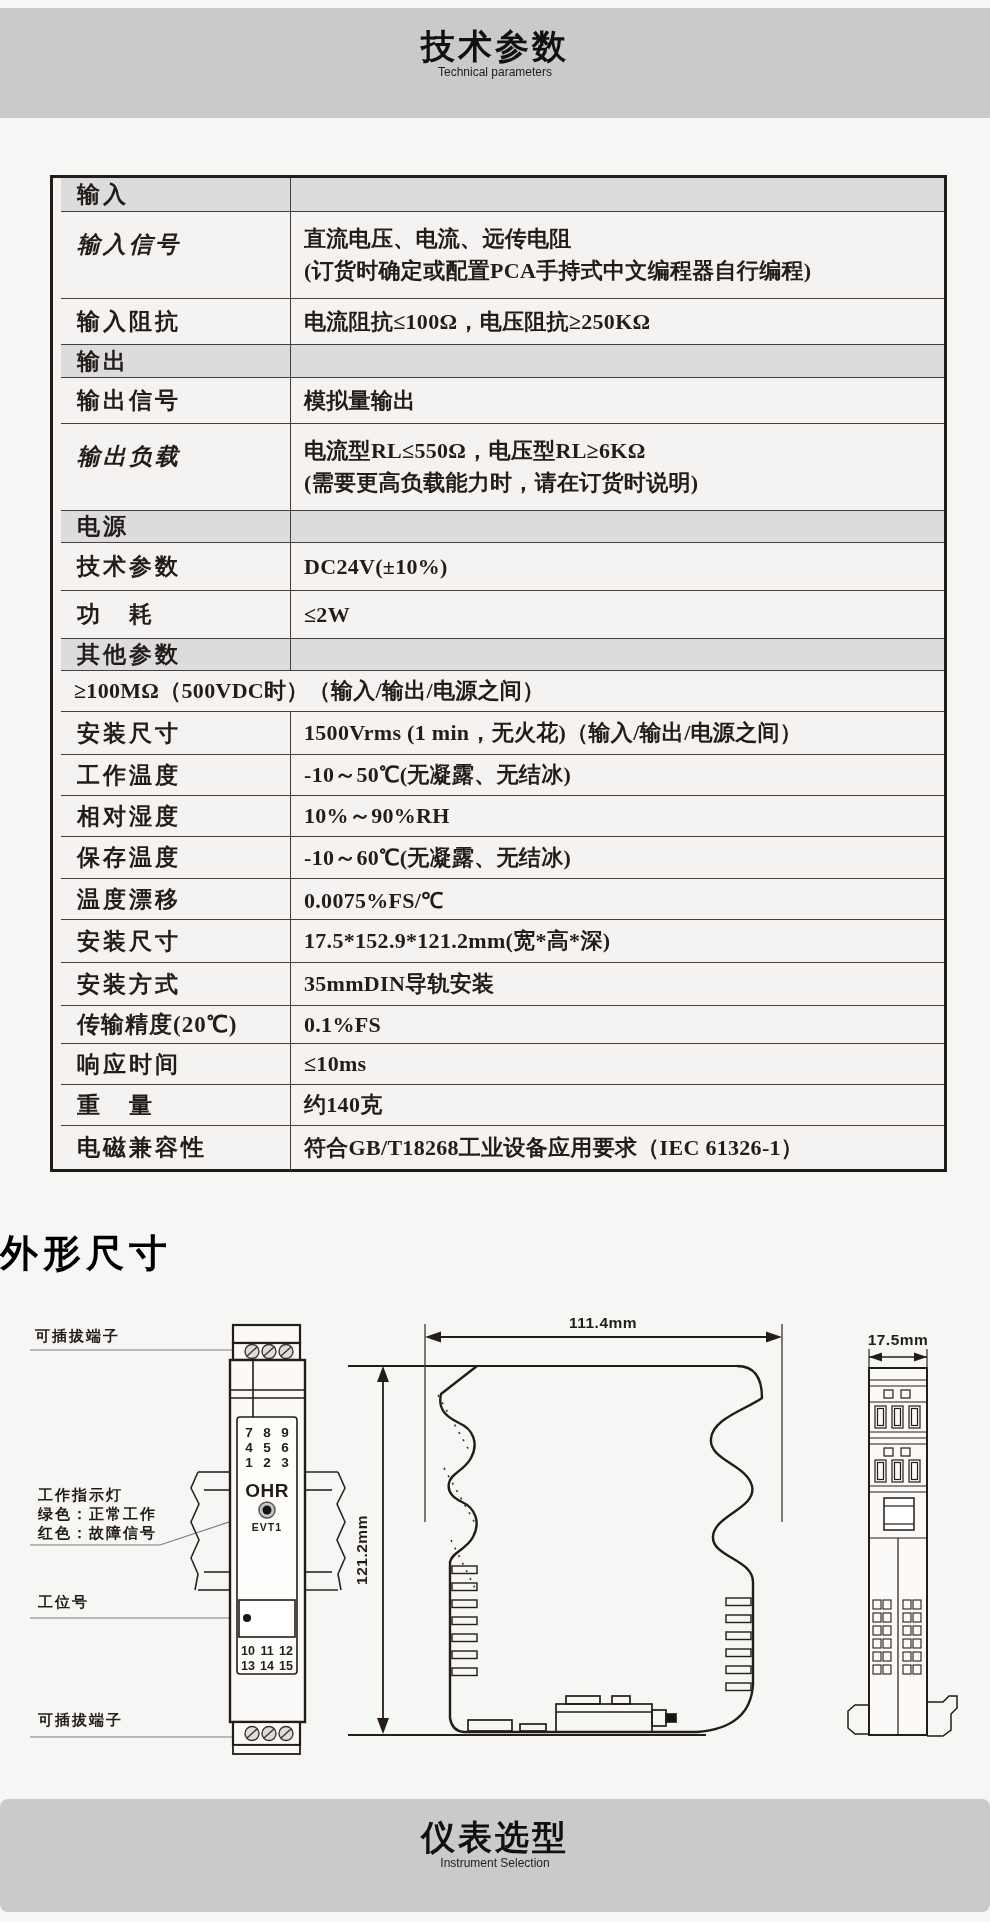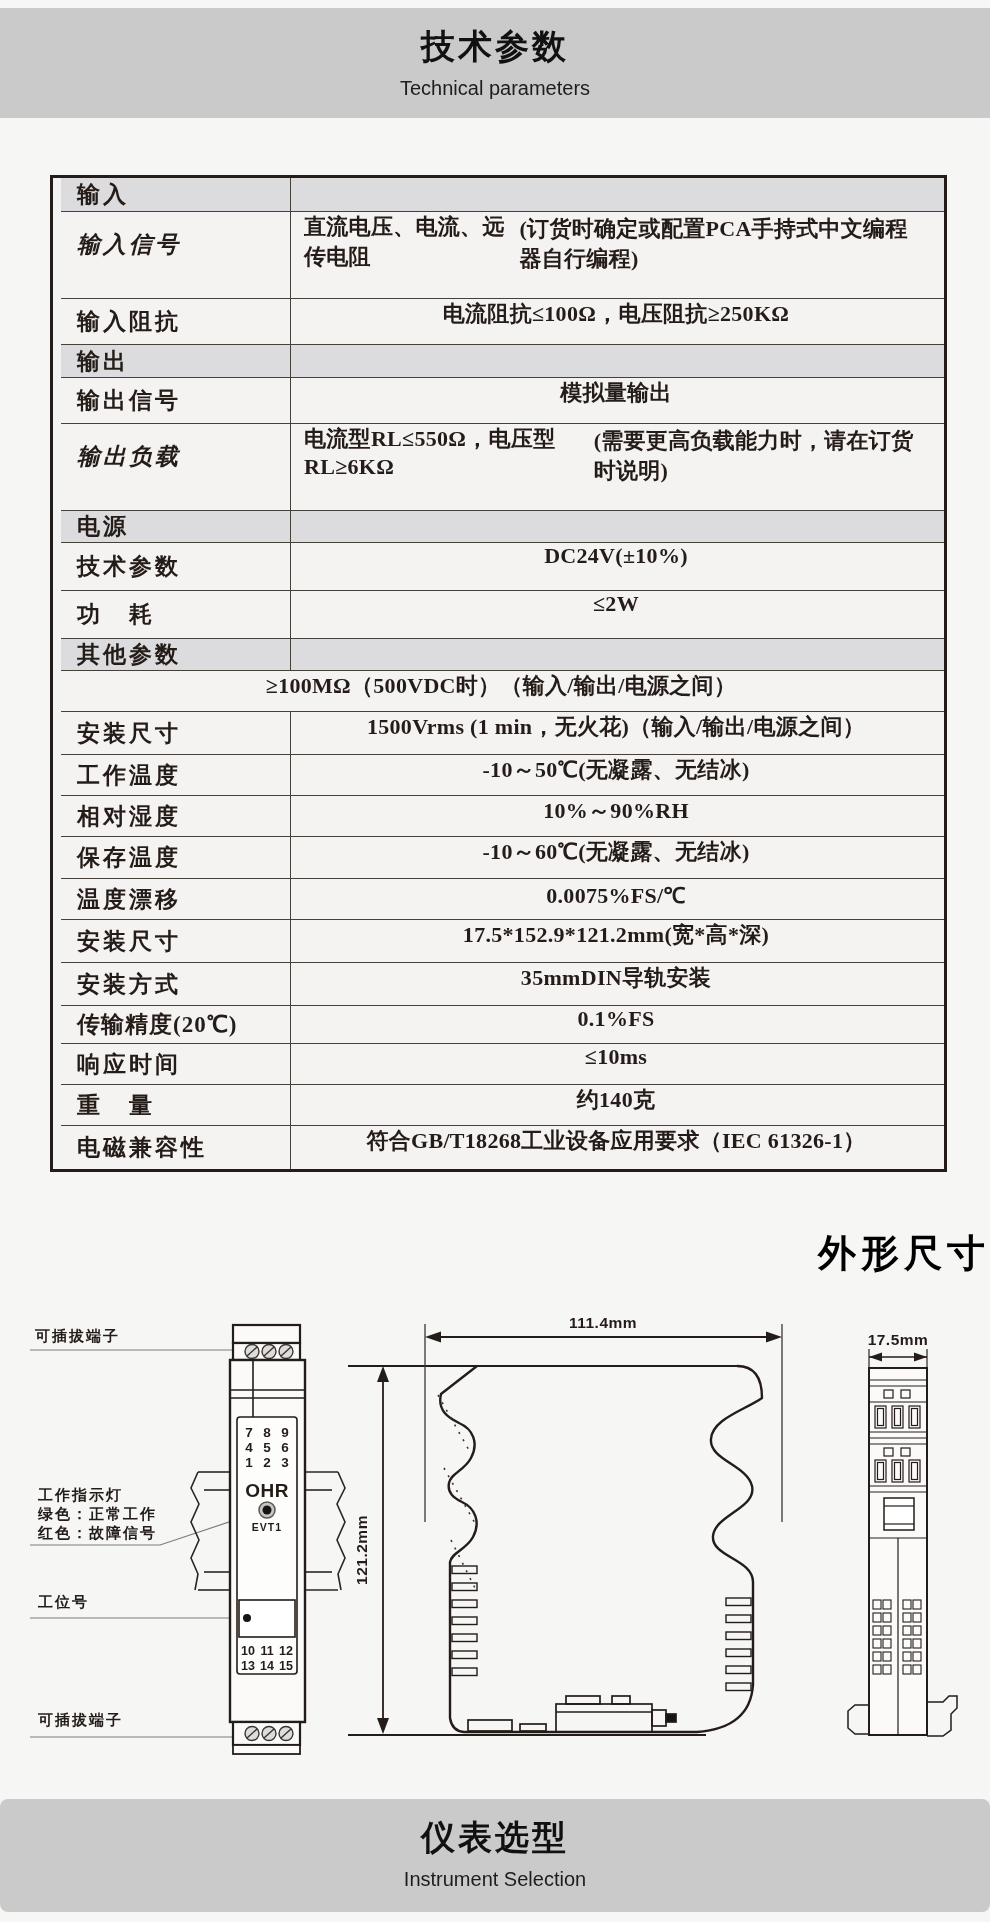--- a/index.html
+++ b/index.html
@@ -3,37 +3,37 @@
 <meta charset="utf-8">
 <style>
   html,body{margin:0;padding:0;background:#ffffff;}
   .page{position:relative;width:990px;height:1922px;background:#f6f6f5;overflow:hidden;
         font-family:"Liberation Sans",sans-serif;color:#241c18;}
   
   .band{position:absolute;left:0;width:990px;background:#cacaca;text-align:center;}
   .band-top{top:8px;height:110px;}
   .band-bottom{top:1799px;height:113px;border-radius:8px;}
   .band .cn{font-size:34px;font-weight:bold;letter-spacing:3px;color:#111;line-height:1;padding-top:21px;}
-  .band .en{font-size:20px;color:#1d1d1d;margin-top:15px;line-height:1;}
+  .band .en{font-size:12px;color:#1d1d1d;margin-top:3px;line-height:1;}
   
   .spec-table{position:absolute;left:50px;top:175px;width:897px;box-sizing:border-box;
               border:3px solid #241c18;background:#f5f3f1;}
   .trow{display:flex;border-top:1px solid #46403b;margin-left:8px;}
   .trow:first-child{border-top:none;}
   .trow.sec{background:#dcdbdd;}
   .tl{width:230px;box-sizing:border-box;border-right:1px solid #46403b;padding-left:16px;
       display:flex;align-items:center;font-family:"Liberation Serif",serif;font-weight:bold;
       font-size:23px;letter-spacing:3px;color:#241c18;}
-  .tv{flex:1;box-sizing:border-box;padding-left:13px;padding-right:16px;display:flex;flex-direction:row;
+  .tv{flex:1;box-sizing:border-box;padding-left:13px;padding-right:16px;display:flex;flex-direction:column;
       justify-content:center;font-family:"Liberation Serif",serif;font-weight:bold;
       font-size:22px;letter-spacing:0.3px;color:#241c18;}
   .tv .l2{margin-top:2px;}
   .tall .tl{align-items:flex-start;padding-top:17px;font-style:italic;}
   
-  .sec-title{position:absolute;top:1228px;left:0;width:990px;text-align:right;
+  .sec-title{position:absolute;top:1228px;left:0;width:990px;text-align:left;
              font-size:38px;font-weight:bold;letter-spacing:5px;color:#000;}
   .drawings{position:absolute;top:1300px;left:0;}
   .drawings text{font-family:"Liberation Sans",sans-serif;fill:#241c18;}
   .dw-label{font-size:15px;font-weight:bold;letter-spacing:2px;}
   .dw-dim{font-size:15.5px;font-weight:bold;letter-spacing:0.5px;}
   .dw-digit{font-size:13.5px;font-weight:bold;}
   .dw-digit-sm{font-size:12.5px;font-weight:bold;}
 </style>
 </head>
 <body>

